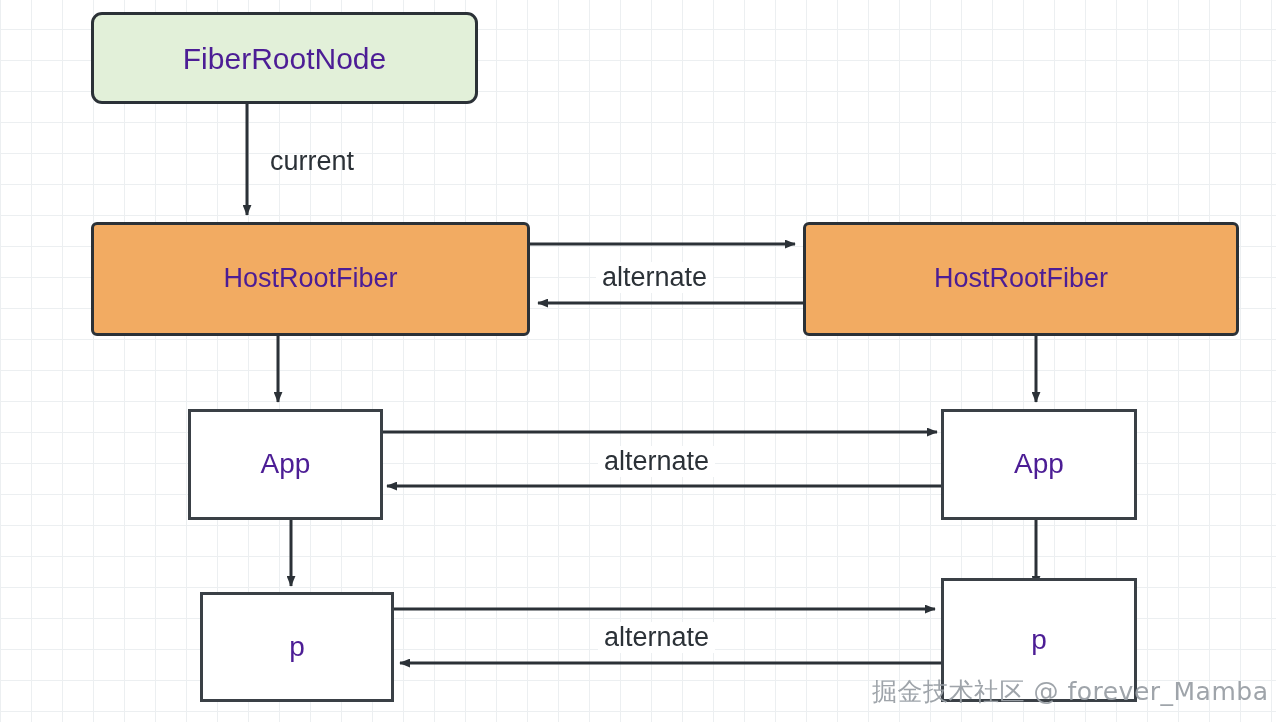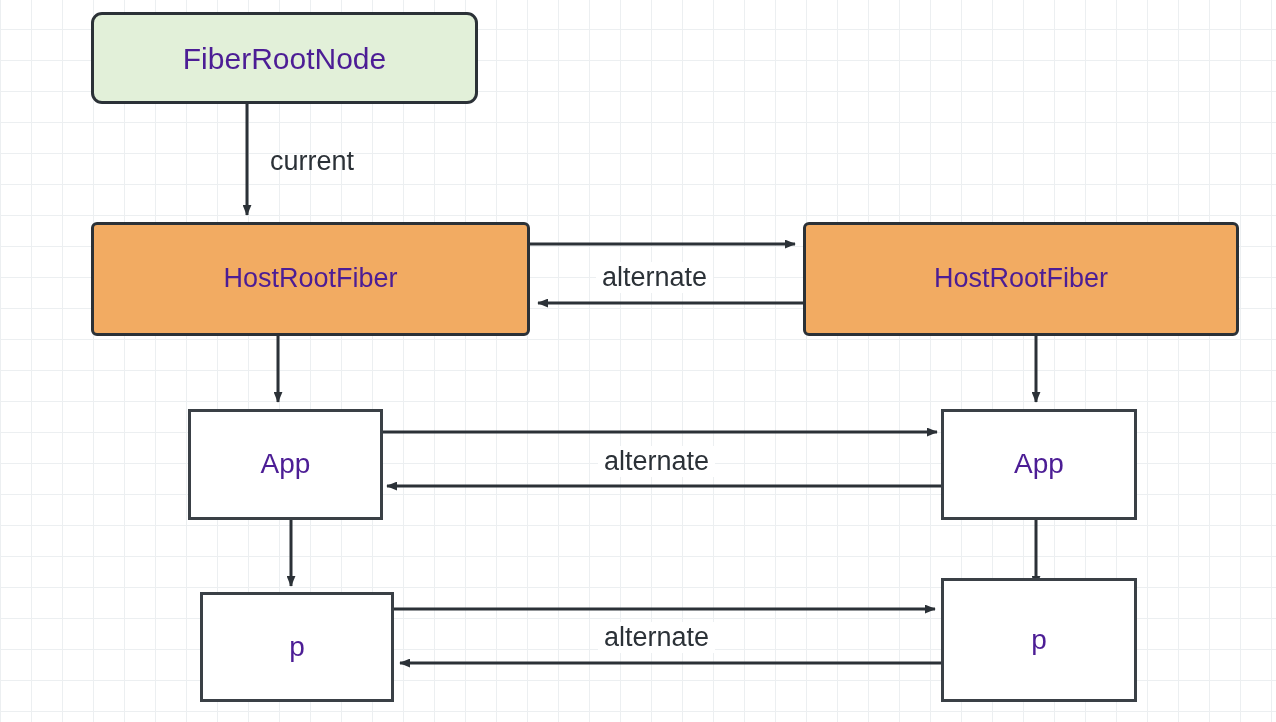--- a/index.html
+++ b/index.html
@@ -166,14 +166,15 @@
   </div>
 
   <div class="edge-label" style="left:270px; top:146px;">current</div>
 
   <div class="edge-label boxed" style="left:596px; top:262px;">alternate</div>
 
   <div class="edge-label boxed" style="left:598px; top:446px;">alternate</div>
 
   <div class="edge-label boxed" style="left:598px; top:622px;">alternate</div>
 
+  <div class="watermark" style="left:872px; top:675px;">掘金技术社区 @ forever_Mamba</div>
 
 </div>
 
 </body></html>

